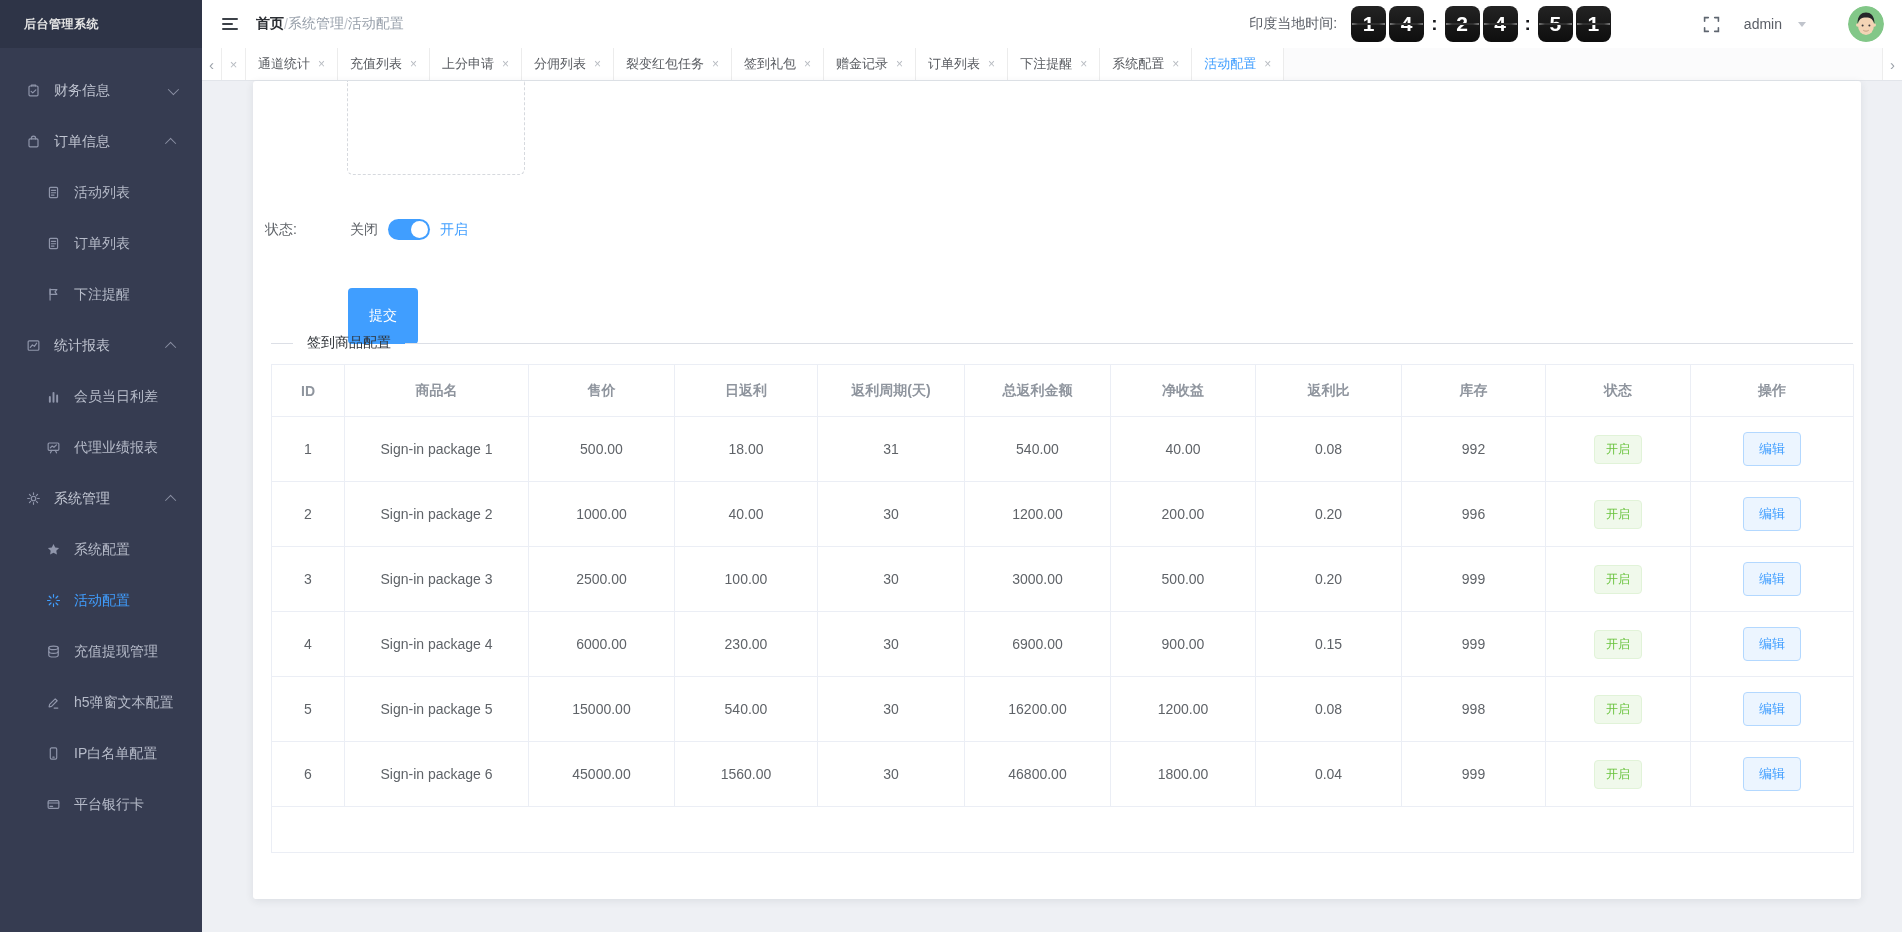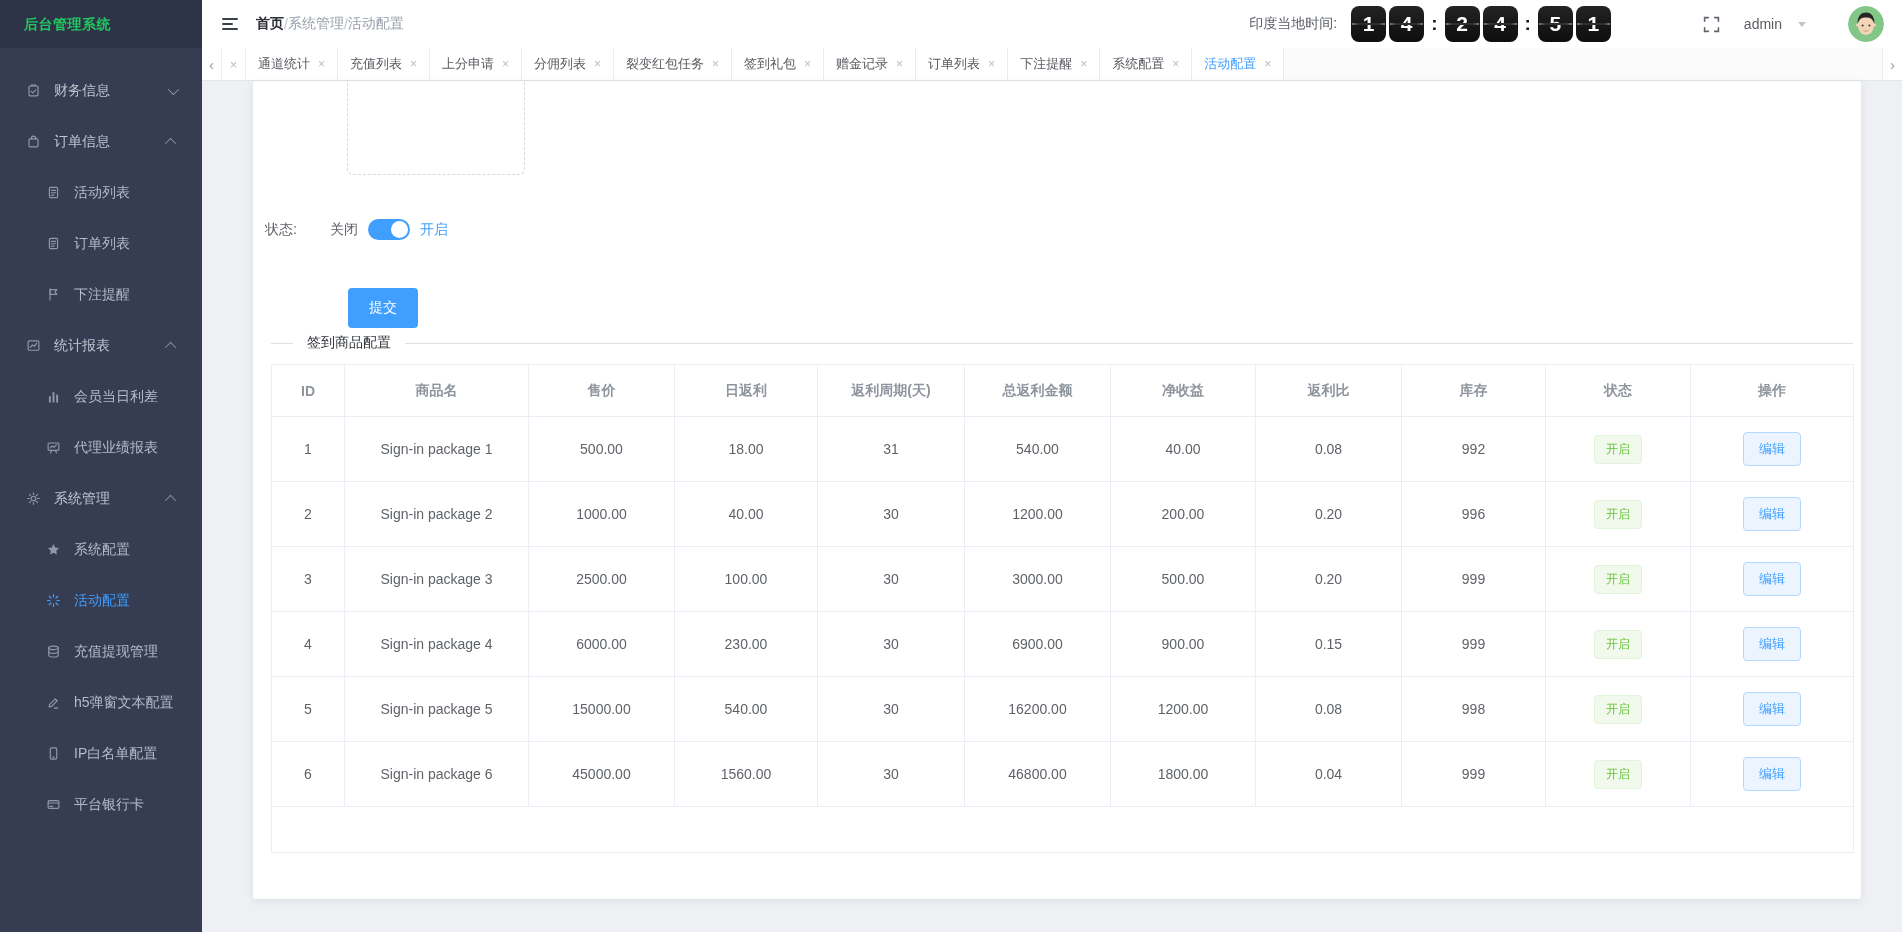--- a/index.html
+++ b/index.html
@@ -3,21 +3,21 @@
 <meta charset="utf-8">
 <style>
   * { margin:0; padding:0; box-sizing:border-box; }
   html,body { width:1902px; height:932px; overflow:hidden;
     font-family:"Liberation Sans","DejaVu Sans",sans-serif; background:#eef0f4; }
   .app { display:flex; width:1902px; height:932px; }
 
   
   .sidebar { width:202px; height:932px; background:#363c51; flex:none; overflow:hidden; }
   .logo { height:48px; line-height:48px; padding-left:24px; background:#2e3447;
-          color:#22c55e; font-size:14px; font-weight:bold; letter-spacing:.5px; }
+          color:#e5e5e5; font-size:12px; font-weight:bold; letter-spacing:.5px; }
   .menu { padding-top:17px; }
   .m-item { height:51px; display:flex; align-items:center; gap:12px; color:#c0c5d1;
             font-size:14px; cursor:pointer; }
   .m-item .ic { width:16px; height:16px; color:#9096ab; display:flex; align-items:center; }
   .m-item.lv1 { padding-left:26px; }
   .m-item.lv2 { padding-left:46px; color:#b6bbc9; }
   .m-item.active, .m-item.active .ic { color:#409eff; }
   .chev { margin-left:auto; margin-right:26px; width:8px; height:8px;
           border-right:1.6px solid #8b90a4; border-bottom:1.6px solid #8b90a4; }
   .chev.down { transform:rotate(45deg) translateY(-2px); }
@@ -67,27 +67,27 @@
 
   
   .content { position:relative; flex:1; background:#eef0f4; }
   .panel { position:absolute; left:51px; top:0; width:1608px; height:818px; background:#fff;
            border-radius:3px; box-shadow:0 2px 8px rgba(30,40,60,.09); }
   .upload-box { position:absolute; left:94px; top:0; width:178px; height:94px;
            border:1px dashed #d6d9de; border-top:none; border-radius:0 0 6px 6px; }
   .status-row { position:absolute; left:12px; top:138px; display:flex; align-items:center;
            font-size:14px; color:#5f6368; }
   .status-row .f-label { width:35px; }
-  .f-ctrl { margin-left:30px; display:flex; align-items:center; gap:10px; }
+  .f-ctrl { margin-left:50px; display:flex; align-items:center; gap:10px; }
   .switch { width:42px; height:21px; border-radius:11px; background:#409eff; position:relative;
             display:inline-block; cursor:pointer; }
   .knob { position:absolute; right:2px; top:2px; width:17px; height:17px; border-radius:50%;
           background:#fff; }
   .on-label { color:#409eff; }
-  .submit { position:absolute; left:95px; top:207px; min-width:70px; height:40px; padding:0 4px;
+  .submit { position:absolute; left:95px; top:207px; min-width:70px; height:56px; padding:0 4px;
             background:#409eff; border:none; border-radius:4px; color:#fff; font-size:14px;
             cursor:pointer; font-family:inherit; }
   .divider { position:absolute; left:18px; top:252px; width:1582px; height:20px;
              display:flex; align-items:center; }
   .dl { height:1px; background:#dcdfe6; }
   .dl.short { width:22px; }
   .dl.long { flex:1; }
   .d-text { color:#2f3338; font-size:14px; margin:8px 14px; }
 
   .table-wrap { position:absolute; left:18px; top:283px; width:1582px; }

